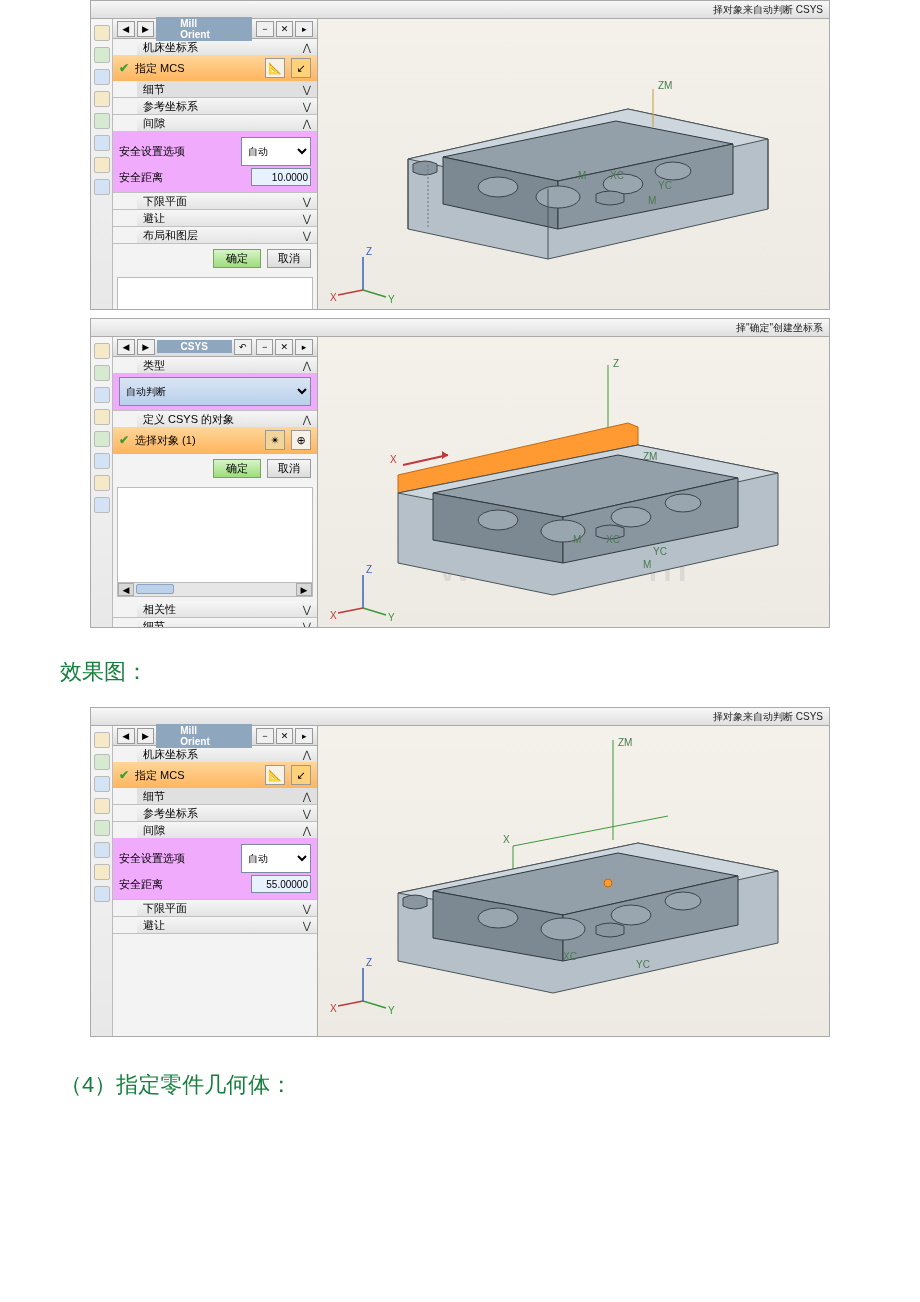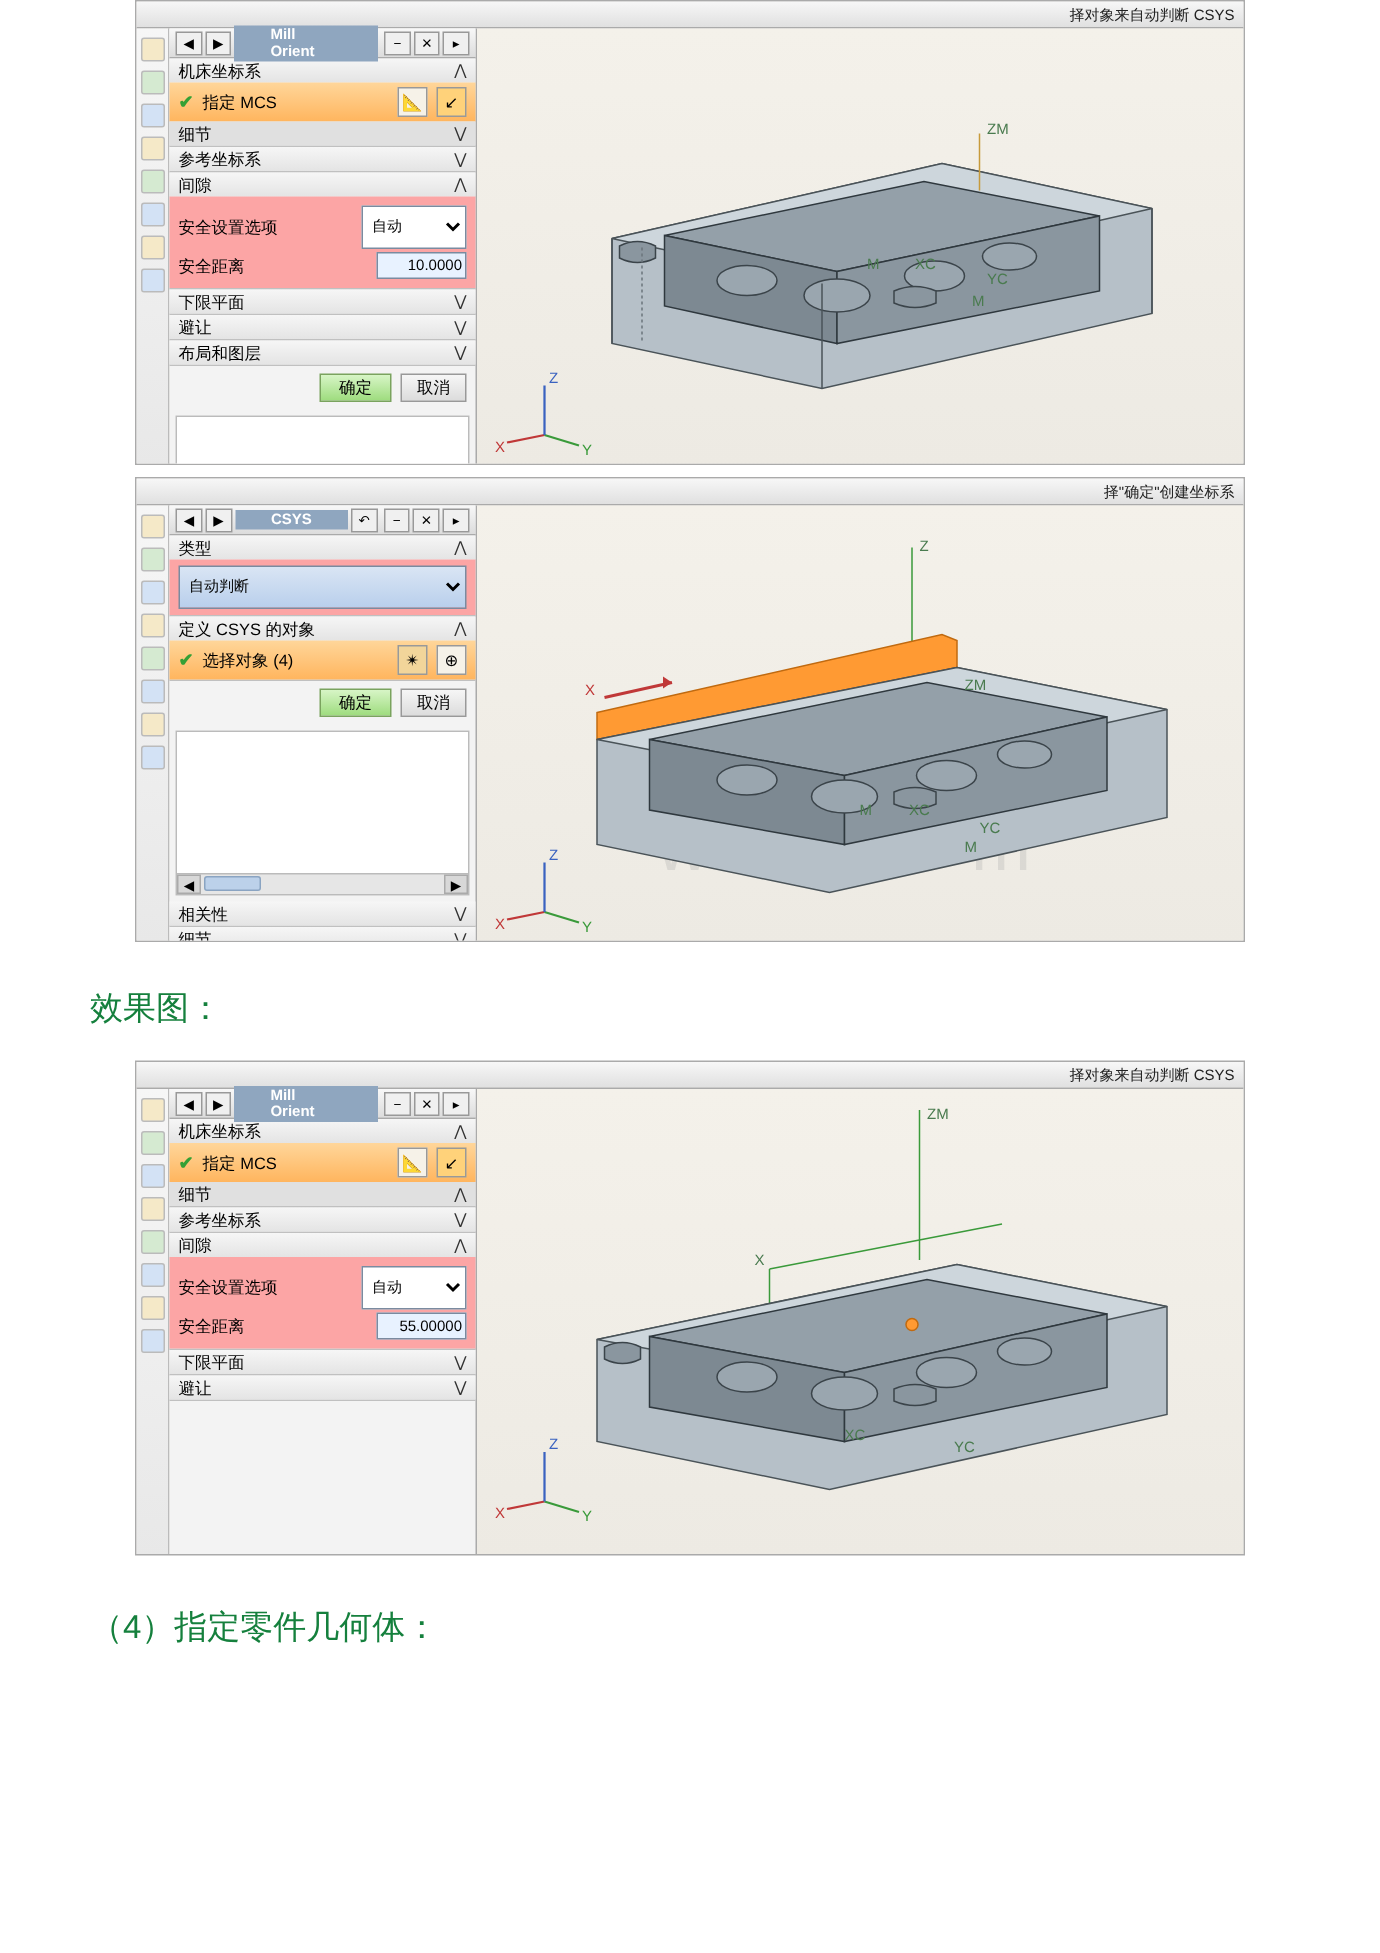--- a/index.html
+++ b/index.html
@@ -12,23 +12,23 @@
   .vtoolbar .tb { width: 16px; height: 16px; border-radius: 2px; border: 1px solid #bbb; background: #f0e8d0; cursor: pointer; }
   .vtoolbar .tb.g { background:#d5ead1; }
   .vtoolbar .tb.b { background:#d3e2f5; }
   .vtoolbar .tb.y { background:#f5e9c8; }
   .panel { width: 205px; background: #f3f3f3; border-right: 1px solid #aaa; font-size: 11px; }
   .panel-tab { height: 20px; background: linear-gradient(#f8f8f8,#dcdcdc); border-bottom: 1px solid #aaa; display:flex; align-items:center; gap:2px; padding: 0 4px; }
   .panel-tab .btn { width: 18px; height: 16px; background: #f0f0f0; border: 1px solid #999; display:flex; align-items:center; justify-content:center; font-size:9px; cursor:pointer; }
   .panel-tab .tabname { background:#8fa6bf; color:#fff; padding:1px 24px; font-size:10px; font-weight:bold; }
   .panel-tab .tabname.csys { background:#8fa6bf; }
   .sect { border-bottom: 1px solid #c0c0c0; }
-  .sect-hd { height: 16px; padding: 2px 6px; background: linear-gradient(#f6f6f6,#e4e4e4); display:flex; align-items:center; justify-content:space-between; font-size:11px; }
+  .sect-hd { height: 16px; padding: 2px 6px; background: linear-gradient(#f6f6f6,#e4e4e4); display:flex; align-items:center; justify-content:space-between; font-size:11px;margin-left:24px; }
   .chev { font-size: 10px; color:#333; }
-  .sect-body { padding: 4px 6px; background: #fca5a5; }
+  .sect-body { padding: 4px 6px; background: #f0abfc; }
   .row { display:flex; align-items:center; margin:2px 0; gap:6px; }
   .row .lbl { flex:1; font-size:11px; }
   .sel { height:29px; border:1px solid #7a8ba0; background:#fff; font-size:10px; padding:0 2px; }
   .sel.w { width:70px; }
   .sel.full { width:100%; background:linear-gradient(#d9e5f4,#b9cfec); }
   .numbox { width:60px; height:18px; border:1px solid #7a8ba0; background:#e8f2ff; font-size:10px; text-align:right; padding:4px 2px; }
   .iconbtn { width:20px; height:20px; border:1px solid #999; background:#f6f2e8; cursor:pointer; display:flex; align-items:center; justify-content:center; }
   .highlight-row { background: linear-gradient(#ffd69a,#ffb55e); padding: 3px 6px; display:flex; align-items:center; gap:6px; }
   .check-icon { color:#35a035; font-weight:bold; font-size:12px; }
   .ok-cancel { display:flex; justify-content:flex-end; gap:6px; padding:5px 6px; }
@@ -230,21 +230,21 @@
         </div>
       </div>
 
       <div class="sect">
         <div class="sect-hd">
             <span>定义 CSYS 的对象</span>
             <span class="chev">⋀</span>
           </div>
         <div class="highlight-row">
           <span class="check-icon">✔</span>
-          <span>选择对象 (4)</span>
+          <span>选择对象 (1)</span>
           <span style="flex:1"></span>
           <span class="iconbtn" style="background:#f2d59a">✴</span>
           <span class="iconbtn">⊕</span>
         </div>
       </div>
 
       <div class="ok-cancel">
         <button class="btn-ok">确定</button>
         <button class="btn-cancel">取消</button>
       </div>

